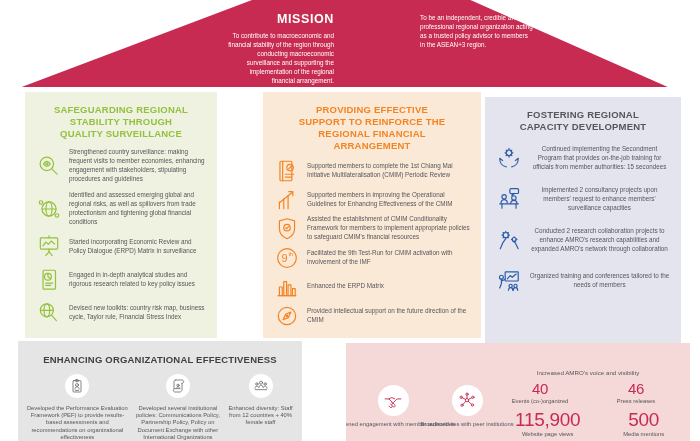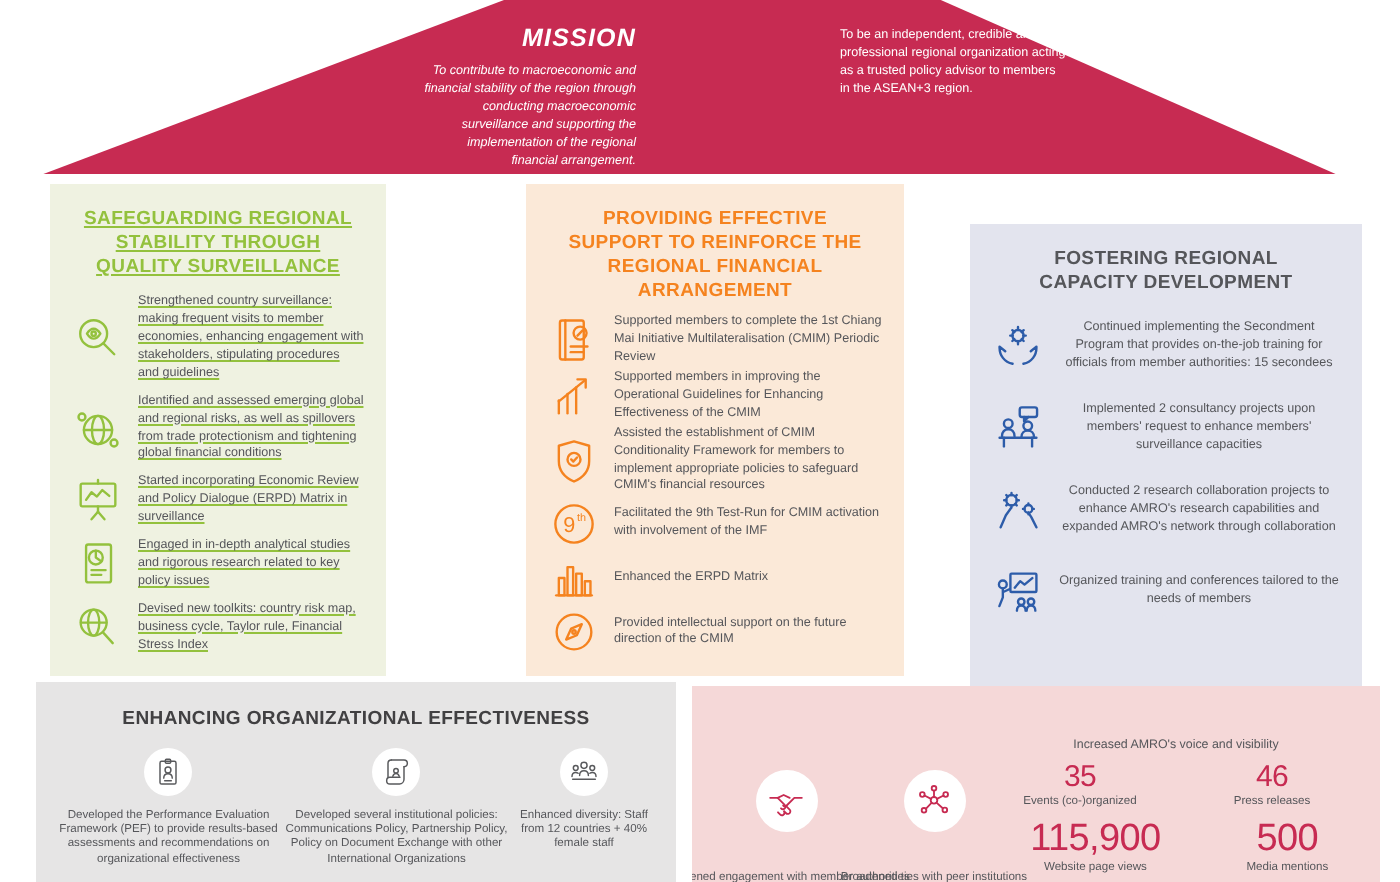--- a/index.html
+++ b/index.html
@@ -4,51 +4,51 @@
 <style>
   html,body{margin:0;padding:0;background:#fff;}
   .canvas{position:relative;width:700px;height:441px;background:#fff;overflow:hidden;
           font-family:"Liberation Sans",sans-serif;}
   
   .roof{position:absolute;left:0;top:0;width:700px;height:87px;background:#C72B52;
         clip-path:polygon(36% 0,67.2% 0,95.4% 100%,3.1% 100%);}
   .roof-block{position:absolute;color:#fff;top:13px;}
   .roof-block h1{margin:0 0 5px;font-size:12.5px;font-weight:600;letter-spacing:.6px;line-height:1;}
   .roof-block p{margin:0;font-size:6.3px;line-height:1.45;font-weight:400;}
-  .mission{left:210px;width:108px;text-align:right;font-style:italic;}
+  .mission{left:226px;width:108px;text-align:right;}
   .vision{left:420px;width:114px;text-align:left;}
   
   .pillar{position:absolute;top:92px;height:246px;background:var(--bg,#eee);color:var(--accent,#333);
           display:flex;flex-direction:column;padding:10px 9px 8px;box-sizing:border-box;overflow:hidden;}
   .pillar h2{font-size:9.5px;font-weight:700;text-align:center;line-height:1.25;letter-spacing:.2px;margin:2px auto 5px;}
-  .p-surv{left:25px;width:168px;text-decoration:underline;}   .p-surv h2{max-width:146px;}
-  .p-supp{left:263px;width:189px;}  .p-supp h2{max-width:152px;}
+  .p-surv{left:25px;width:192px;}   .p-surv h2{max-width:146px;}
+  .p-supp{left:263px;width:218px;}  .p-supp h2{max-width:152px;}
   .p-cap{left:485px;width:196px;padding-bottom:42px;} .p-cap h2{max-width:162px;}
   .items{flex:1;display:flex;flex-direction:column;justify-content:space-around;}
   .item{display:flex;align-items:center;gap:7px;padding:0 2px;}
   .icn{width:26px;height:26px;flex:0 0 26px;color:var(--accent);}
   .icn svg{width:100%;height:100%;display:block;}
   .itxt{margin:0;font-size:6.3px;line-height:1.42;color:#55565A;}
   
-  .org{position:absolute;left:18px;top:341px;width:320px;height:100px;background:#E6E5E5;overflow:hidden;}
+  .org{position:absolute;left:18px;top:341px;width:284px;height:100px;background:#E6E5E5;overflow:hidden;}
   .org h2{margin:13px 0 9px;font-size:9.5px;font-weight:700;color:#414042;text-align:center;letter-spacing:.2px;}
   .org-row{display:flex;padding:0 8px;}
   .org-item{display:flex;flex-direction:column;align-items:center;}
   .org-item.w1{flex:1.15;} .org-item.w2{flex:1.1;} .org-item.w3{flex:.75;}
   .o-circle{width:24px;height:24px;border-radius:50%;background:#fff;display:flex;align-items:center;justify-content:center;color:#58595C;}
   .o-circle .icn{width:16px;height:16px;flex:0 0 16px;color:#58595C;}
   .o-cap{margin-top:7px;font-size:5.8px;line-height:1.25;text-align:center;color:#55565A;max-width:118px;}
   
   .partner{position:absolute;left:346px;top:343px;width:344px;height:98px;background:#F5D8D8;overflow:hidden;color:#C72B52;}
   .partner h2{margin:8px auto 0;font-size:9.5px;font-weight:700;text-align:center;line-height:1.25;max-width:218px;letter-spacing:.2px;}
   .partner-items{position:absolute;left:14px;top:42px;width:140px;display:flex;justify-content:space-between;}
   .p-item{width:66px;display:flex;flex-direction:column;align-items:center;}
   .p-circle{width:31px;height:31px;border-radius:50%;background:#fff;display:flex;align-items:center;justify-content:center;}
   .p-circle .icn{width:20px;height:20px;flex:0 0 20px;color:#C72B52;}
-  .p-cap{margin-top:20px;font-size:5.8px;line-height:1.3;text-align:center;color:#55565A;}
+  .p-cap{margin-top:5px;font-size:5.8px;line-height:1.3;text-align:center;color:#55565A;}
   .stats{position:absolute;left:146px;top:26px;width:192px;text-align:center;}
   .stats-heading{margin:0 0 5px;font-size:6.2px;color:#55565A;font-weight:400;}
   .stats-row{display:flex;}
   .stat{flex:1;}
   .stat-val{font-size:15px;line-height:1;color:#C72B52;letter-spacing:-.3px;}
   .stat-label{margin-top:2px;font-size:5.8px;line-height:1.2;color:#55565A;}
   .row2{margin-top:5px;}
   .row2 .stat.b1{flex:0 0 58%;} .row2 .stat.b2{flex:0 0 42%;}
   .row2 .stat-val{font-size:19px;}
 </style>
@@ -347,21 +347,21 @@
               </svg>
             </span>
         </span>
         <p class="p-cap">Broadened ties with peer institutions</p>
       </div>
     </div>
     <div class="stats">
       <p class="stats-heading">Increased AMRO's voice and visibility</p>
       <div class="stats-row">
         <div class="stat">
-          <div class="stat-val">35</div>
+          <div class="stat-val">40</div>
           <div class="stat-label">Events (co-)organized</div>
         </div>
         <div class="stat">
           <div class="stat-val">46</div>
           <div class="stat-label">Press releases</div>
         </div>
       </div>
       <div class="stats-row row2">
         <div class="stat b1">
           <div class="stat-val">115,900</div>

